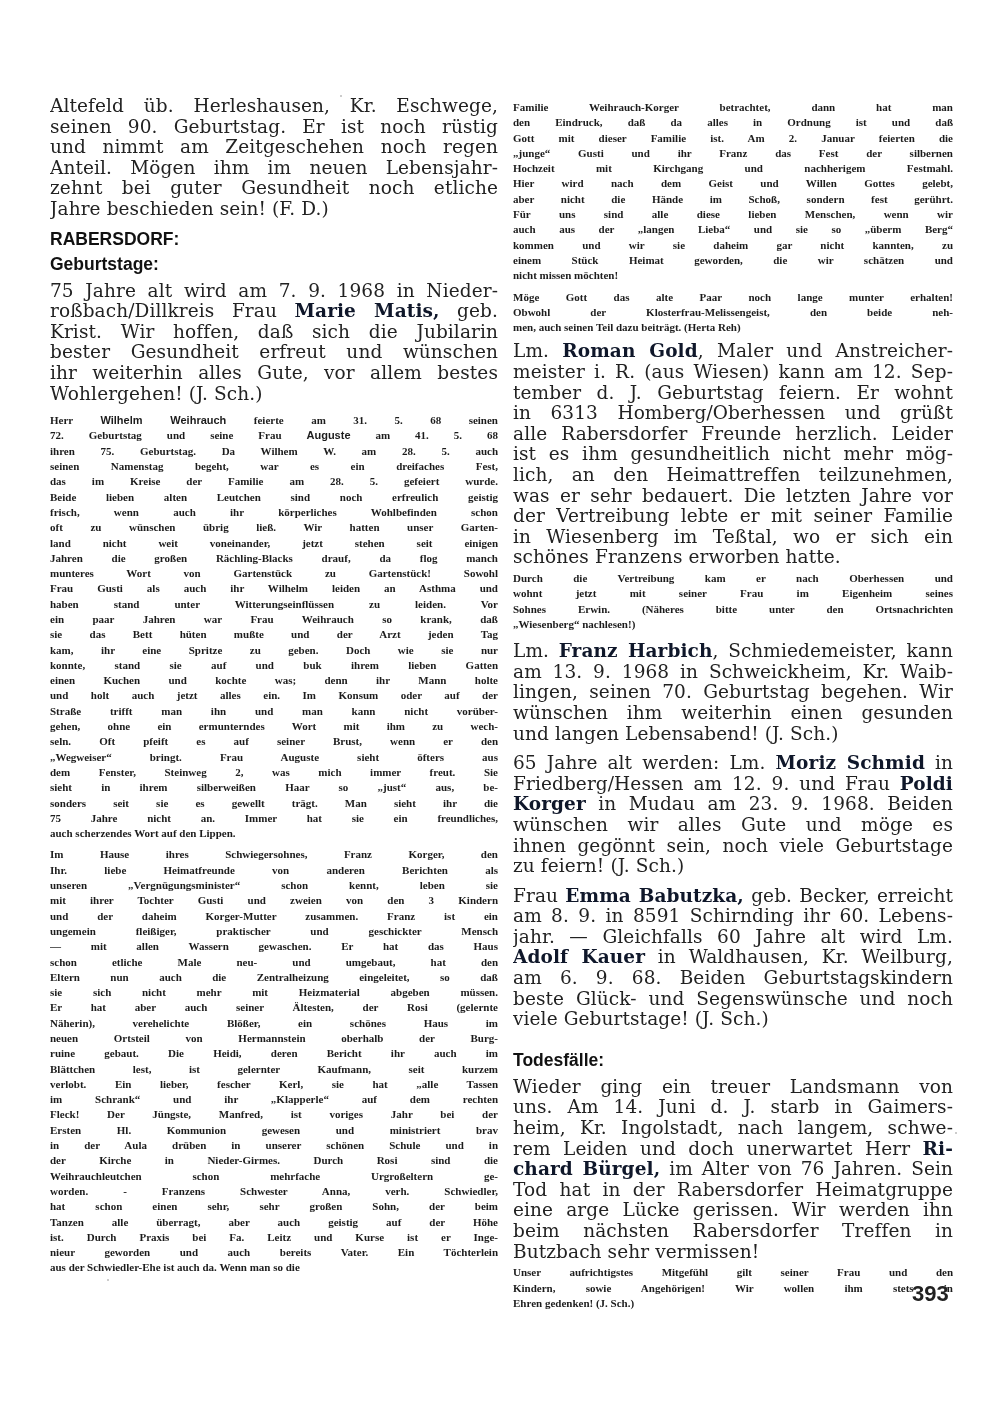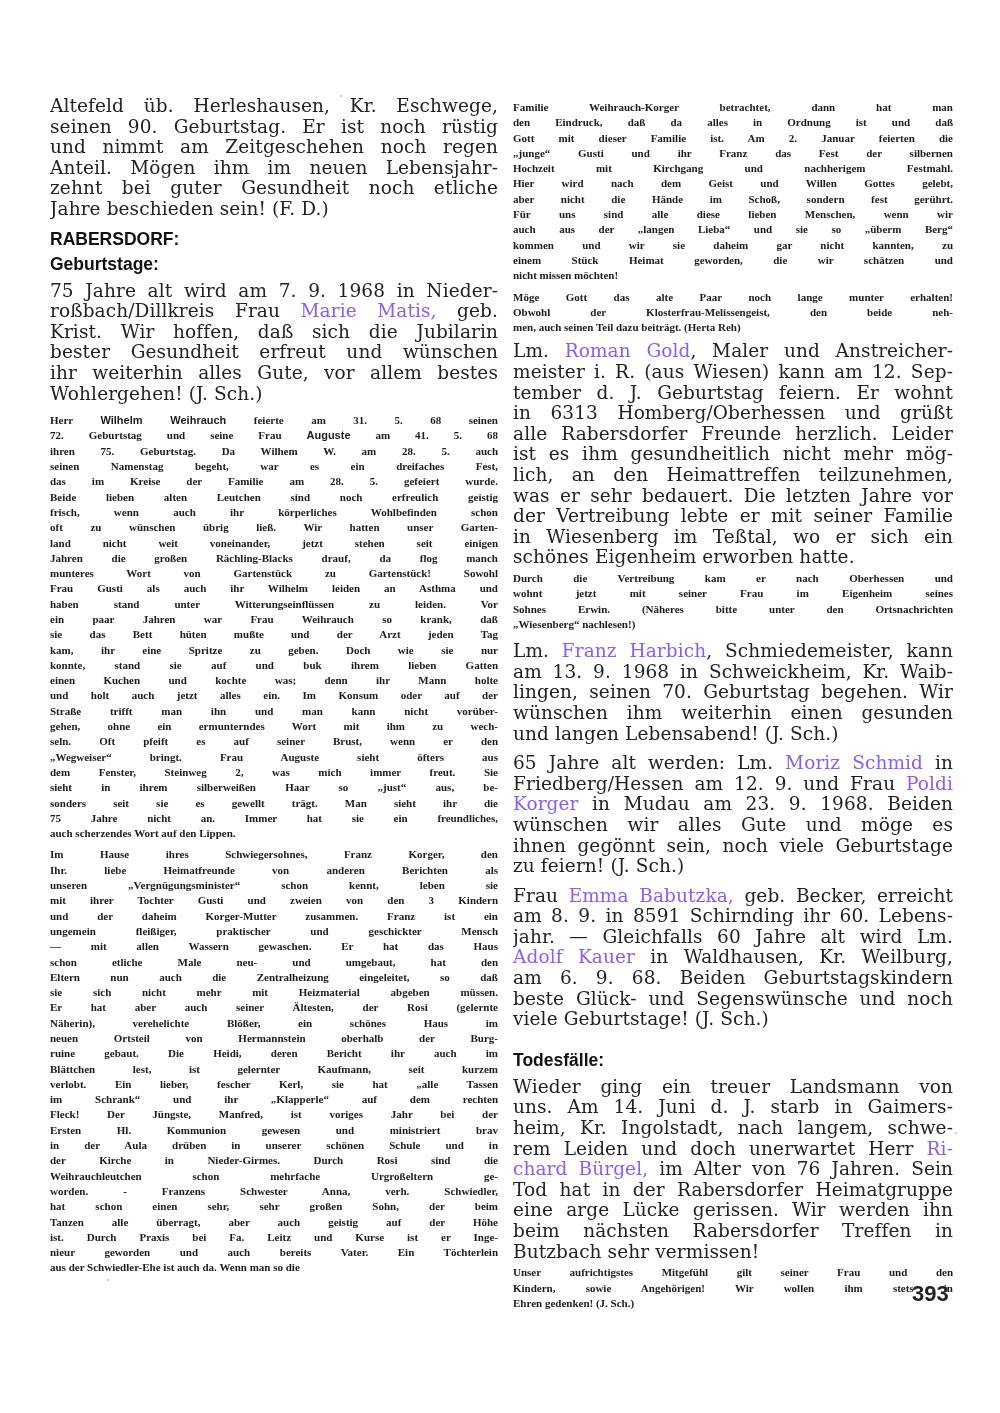--- a/index.html
+++ b/index.html
@@ -5,21 +5,21 @@
   html, body { margin: 0; padding: 0; background: #ffffff; }
   body { width: 1000px; height: 1413px; position: relative; overflow: hidden; color: #1a1a1a; }
   .col { position: absolute; }
   .col-left { left: 50px; top: 96px; width: 448px; }
   .col-right { left: 513px; top: 100px; width: 440px; }
   .ln { display: block; white-space: nowrap; text-align: justify; text-align-last: justify; overflow: hidden; }
   .ln.last { text-align-last: left; }
   .big { font-family: "DejaVu Serif", serif; font-size: 18.5px; line-height: 20.6px; letter-spacing: 0.1px; color: #222; }
   .small { font-family: "Liberation Serif", serif; font-size: 11px; line-height: 15.3px; font-weight: bold; color: #1c1c1c; }
   .small.sans-bold b { font-family: "Liberation Sans", sans-serif; }
-  .big b { font-weight: normal; color: #8b5cf6; }
+  .big b { font-weight: bold; color: #0f172a; }
   .head { font-family: Liberation Sans, sans-serif; font-weight: bold; font-size: 17.5px; color: #111; display: block; }
   .gap-s { height: 6px; }
   .gap-m { height: 9px; }
   .pagenum { position: absolute; left: 912px; top: 1281px; font-family: "Liberation Sans", sans-serif; font-weight: bold; font-size: 22px; color: #222; }
   .speck { position: absolute; width: 2px; height: 2px; background: #bbb; border-radius: 1px; }
 </style>
 </head>
 <body>
 
 <div class="col col-left">
@@ -134,21 +134,21 @@
       <span class="ln"><span>Lm. </span><b>Roman Gold</b><span>, Maler und Anstreicher-</span></span>
       <span class="ln">meister i. R. (aus Wiesen) kann am 12. Sep-</span>
       <span class="ln">tember d. J. Geburtstag feiern. Er wohnt</span>
       <span class="ln">in 6313 Homberg/Oberhessen und grüßt</span>
       <span class="ln">alle Rabersdorfer Freunde herzlich. Leider</span>
       <span class="ln">ist es ihm gesundheitlich nicht mehr mög-</span>
       <span class="ln">lich, an den Heimattreffen teilzunehmen,</span>
       <span class="ln">was er sehr bedauert. Die letzten Jahre vor</span>
       <span class="ln">der Vertreibung lebte er mit seiner Familie</span>
       <span class="ln">in Wiesenberg im Teßtal, wo er sich ein</span>
-      <span class="ln last">schönes Eigenheim erworben hatte.</span>
+      <span class="ln last">schönes Franzens erworben hatte.</span>
     </div>
   <div style="height:3px"></div>
   <div class="small">
       <span class="ln">Durch die Vertreibung kam er nach Oberhessen und</span>
       <span class="ln">wohnt jetzt mit seiner Frau im Eigenheim seines</span>
       <span class="ln">Sohnes Erwin. (Näheres bitte unter den Ortsnachrichten</span>
       <span class="ln last">„Wiesenberg“ nachlesen!)</span>
     </div>
   <div class="gap-m"></div>
   <div class="big">

